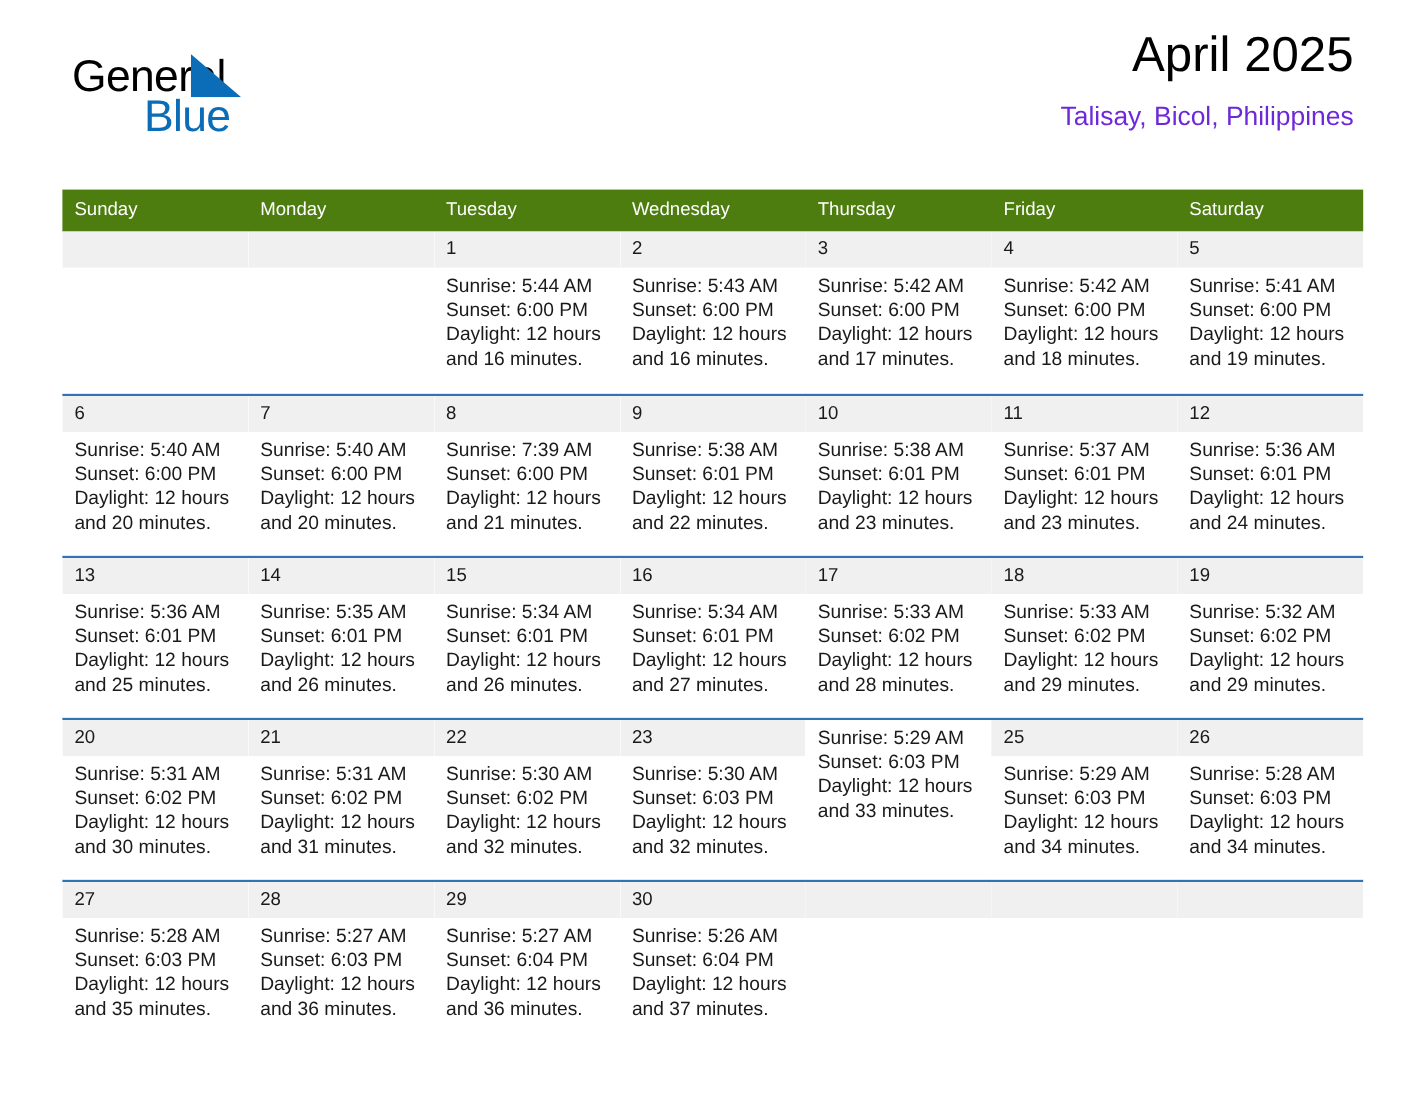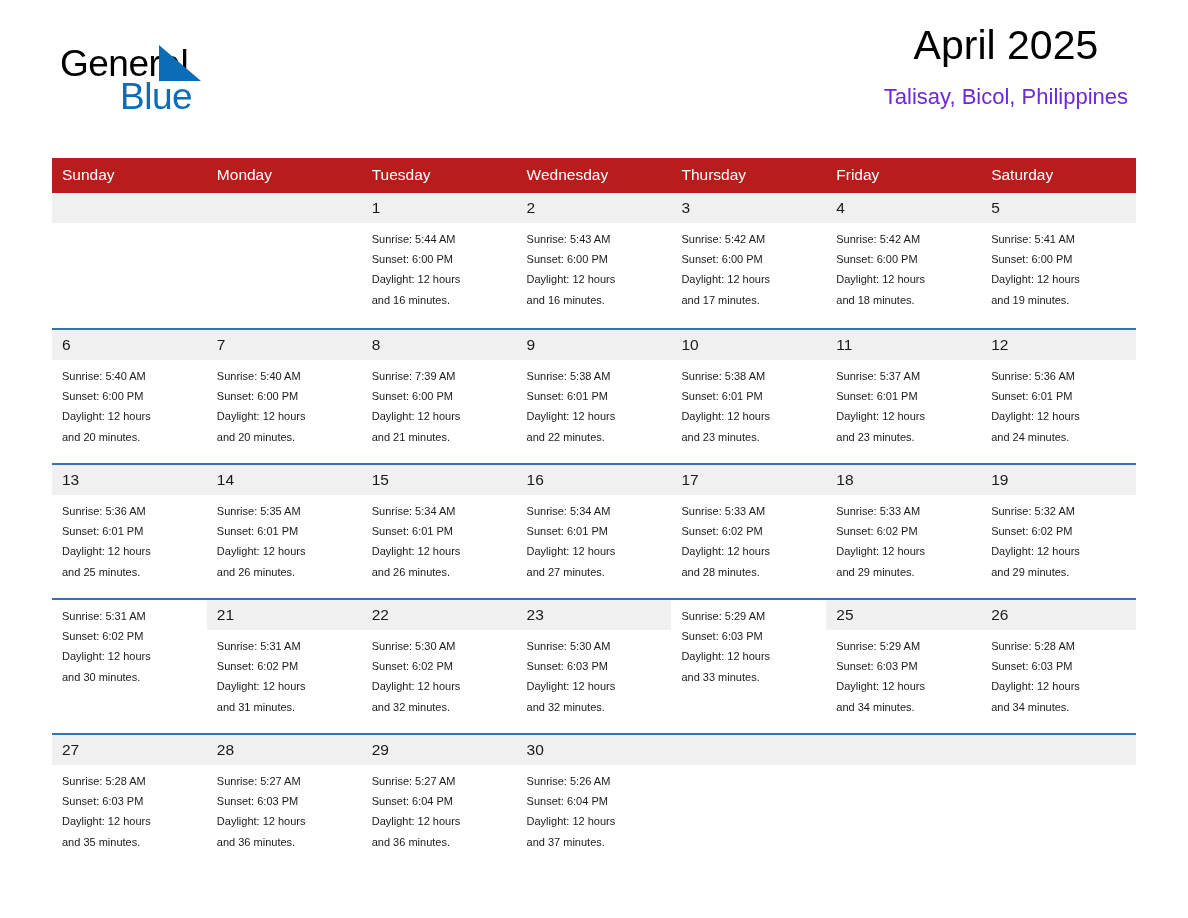--- a/index.html
+++ b/index.html
@@ -63,21 +63,21 @@
     line-height: 40px;
     color: #0b6cb7;
     letter-spacing: -0.5px;
     white-space: nowrap;
   }
 
   .title-block {
     position: absolute;
     right: 8px;
     top: 20px;
-    text-align: center;
+    text-align: right;
   }
   .month-title {
     font-size: 41px;
     line-height: 50px;
     color: #000000;
     white-space: nowrap;
   }
   .location {
     margin-top: 14px;
     font-size: 22px;
@@ -90,21 +90,21 @@
   .calendar {
     position: absolute;
     left: 52px;
     top: 158px;
     width: 1084px;
   }
 
   .weekday-row {
     display: grid;
     grid-template-columns: repeat(7, 1fr);
-    background: #b91c1c;
+    background: #4d7c0f;
   }
   .weekday {
     color: #ffffff;
     font-size: 15.5px;
     line-height: 18px;
     padding: 8px 0 9px 10px;
     box-sizing: border-box;
     white-space: nowrap;
   }
 
@@ -131,21 +131,21 @@
     padding: 6px 0 6px 10px;
     color: #1a1a1a;
     min-height: 30px;
     box-sizing: border-box;
   }
   .day-cell.empty .day-number {
     background: #f0f0f0;
   }
   .day-info {
     padding: 6px 12px 0 10px;
-    font-size: 11px;
+    font-size: 16px;
     line-height: 20.2px;
     color: #1a1a1a;
   }
   .day-info .line {
     white-space: normal;
   }
 </style>
 </head>
 <body>
 
@@ -359,20 +359,21 @@
             <div class="day-info">
               <div class="line">Sunrise: 5:32 AM</div>
               <div class="line">Sunset: 6:02 PM</div>
               <div class="line">Daylight: 12 hours</div>
               <div class="line">and 29 minutes.</div>
             </div>
           </div>
         </div>
         <div class="week-row">
           <div class="day-cell">
+            <div class="day-number">20</div>
             <div class="day-info">
               <div class="line">Sunrise: 5:31 AM</div>
               <div class="line">Sunset: 6:02 PM</div>
               <div class="line">Daylight: 12 hours</div>
               <div class="line">and 30 minutes.</div>
             </div>
           </div>
           <div class="day-cell">
             <div class="day-number">21</div>
             <div class="day-info">

